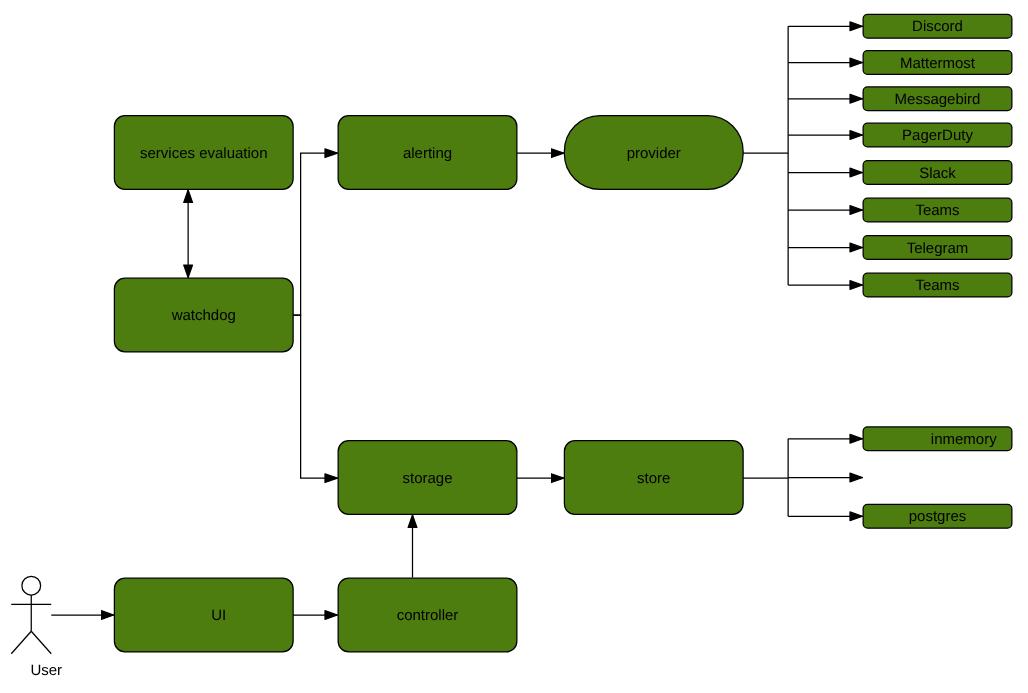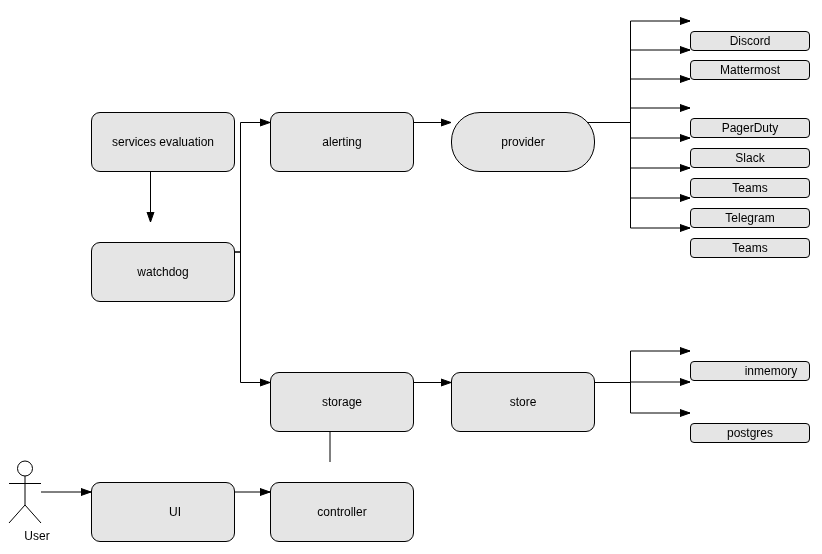--- a/index.html
+++ b/index.html
@@ -9,29 +9,28 @@
     height: 554px;
     background: #ffffff;
     font-family: "Liberation Sans", sans-serif;
     overflow: hidden;
   }
   svg.layer { position: absolute; left: 0; top: 0; }
   .node {
     position: absolute;
     box-sizing: border-box;
     border: 1px solid #000000;
-    background: #e5e5e5;
+    background: #4d7c0f;
     color: #000000;
     display: flex;
     align-items: center;
     justify-content: center;
     text-align: center;
     font-size: 12px;
     line-height: 1.2;
-    margin-top: 20px;
   }
   .big   { width: 144px; height: 60px; border-radius: 9px; }
   .small { width: 120px; height: 20px; border-radius: 4px; }
   .actor-label {
     position: absolute;
     left: 6px;
     top: 529px;
     width: 38px;
     text-align: center;
     font-size: 12px;
@@ -143,20 +142,23 @@
   <div class="node big" style="left:270px; top:462px;">
     <span>controller</span>
   </div>
 
   <div class="node small" style="left:690px; top:11px;">
     <span>Discord</span>
   </div>
   <div class="node small" style="left:690px; top:40px;">
     <span>Mattermost</span>
   </div>
+  <div class="node small" style="left:690px; top:69px;">
+    <span>Messagebird</span>
+  </div>
   <div class="node small" style="left:690px; top:98px;">
     <span>PagerDuty</span>
   </div>
   <div class="node small" style="left:690px; top:128px;">
     <span>Slack</span>
   </div>
   <div class="node small" style="left:690px; top:158px;">
     <span>Teams</span>
   </div>
   <div class="node small" style="left:690px; top:188px;">

